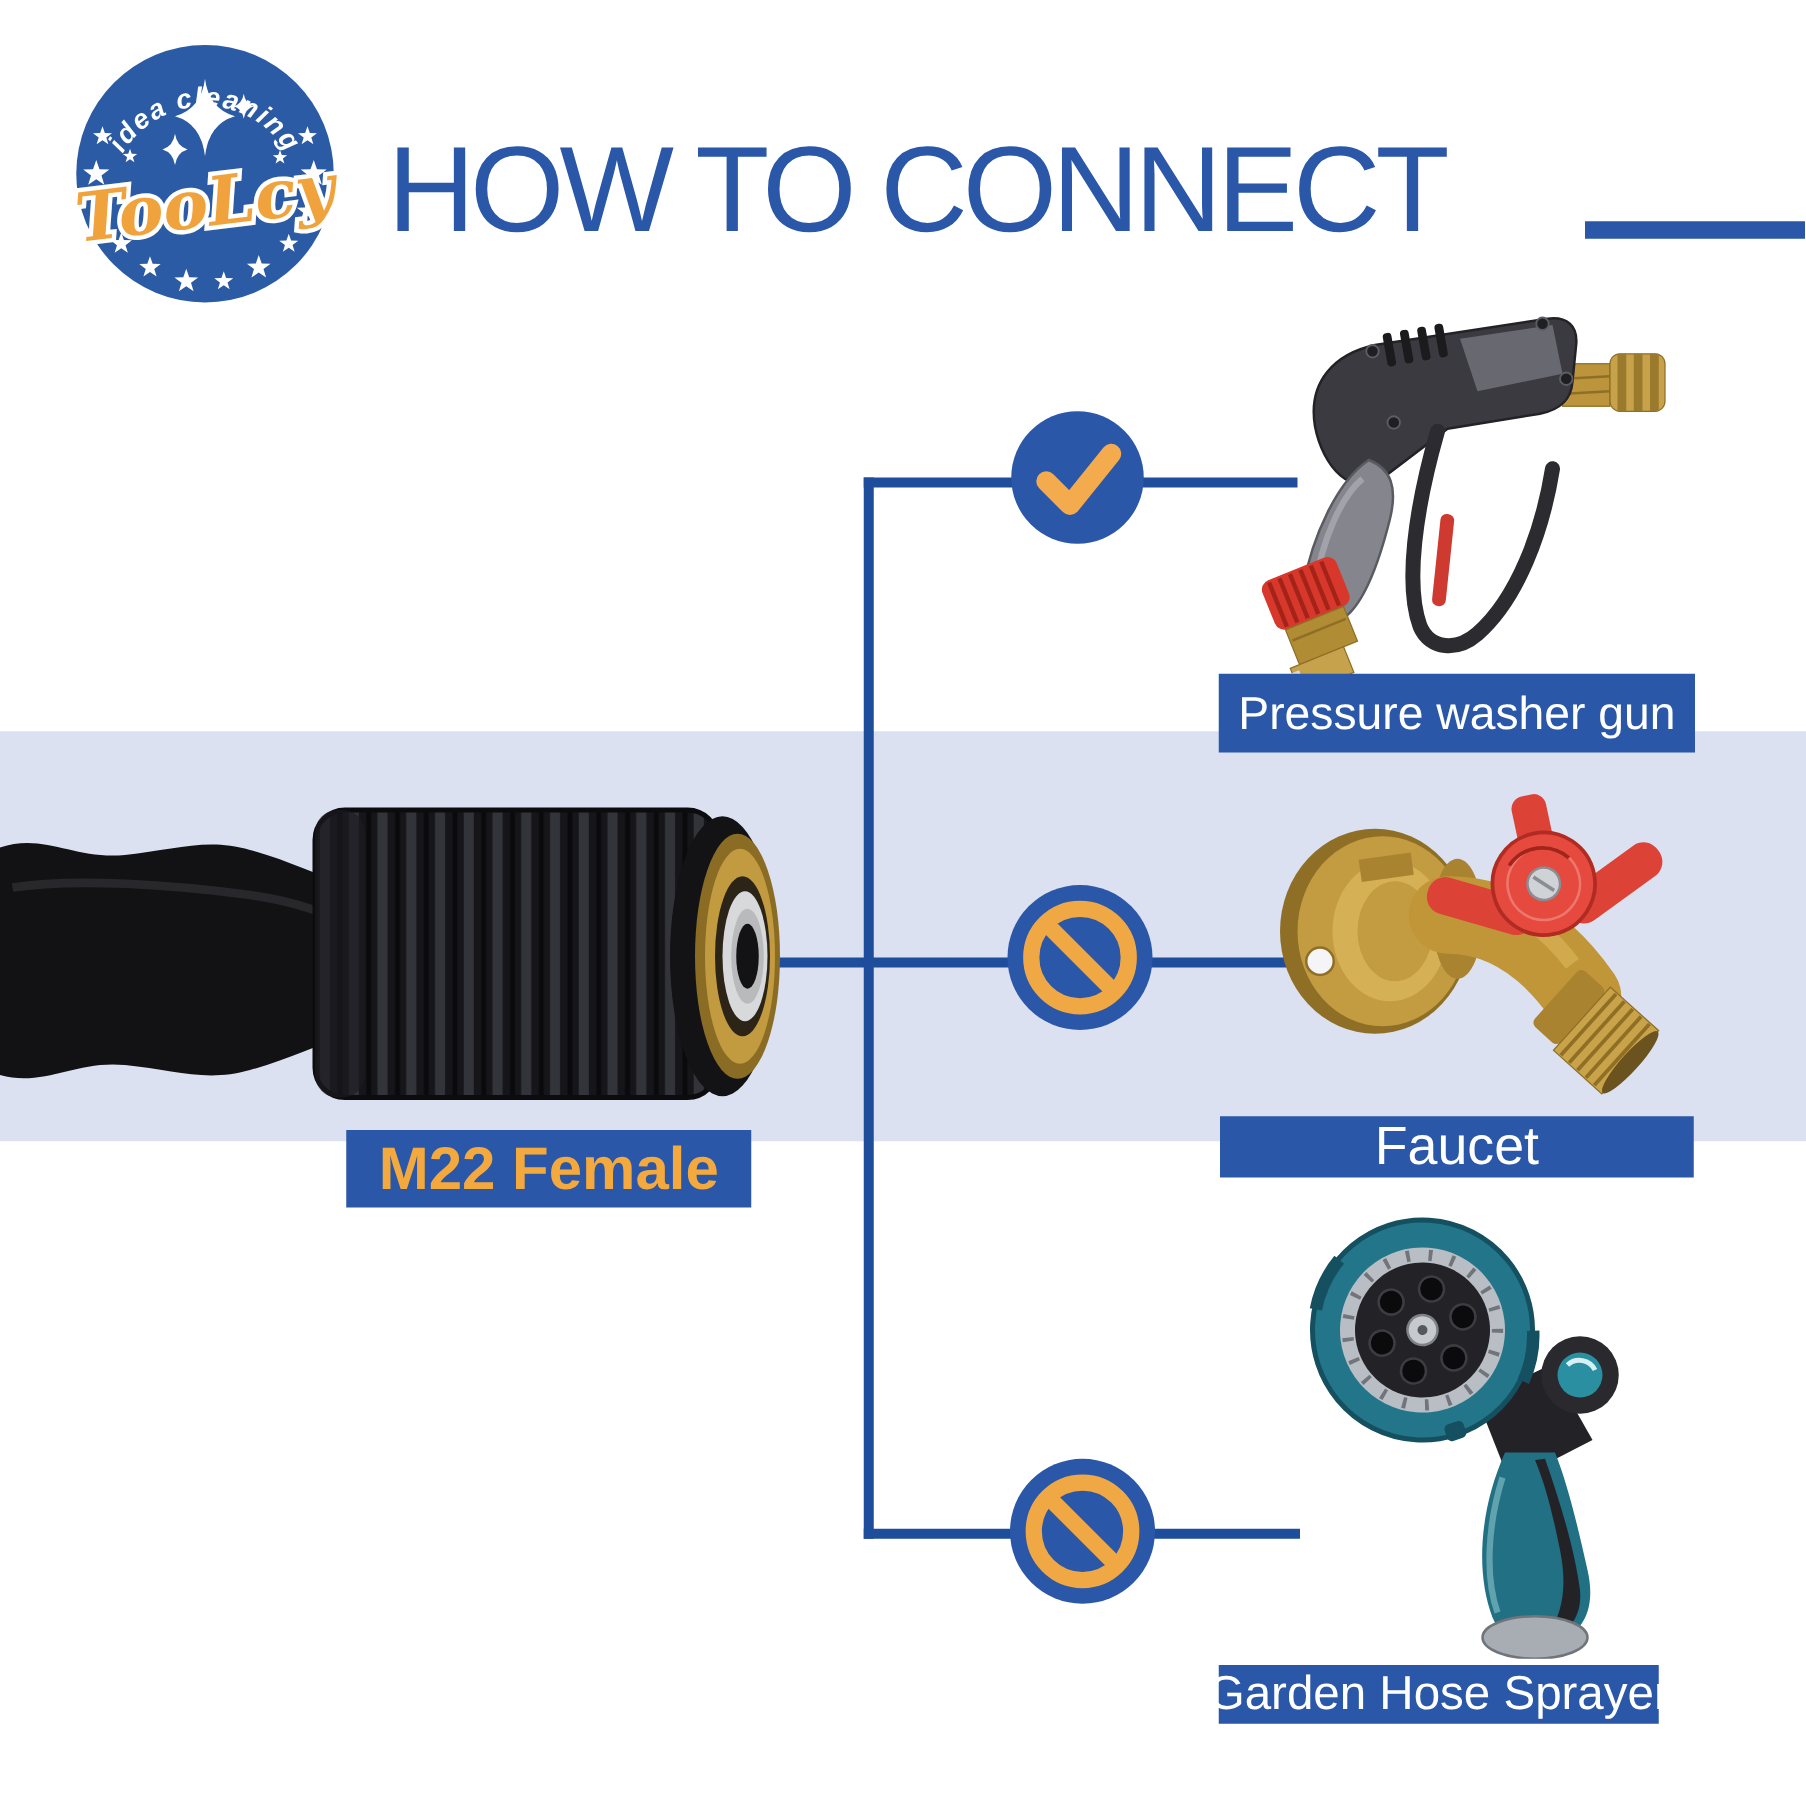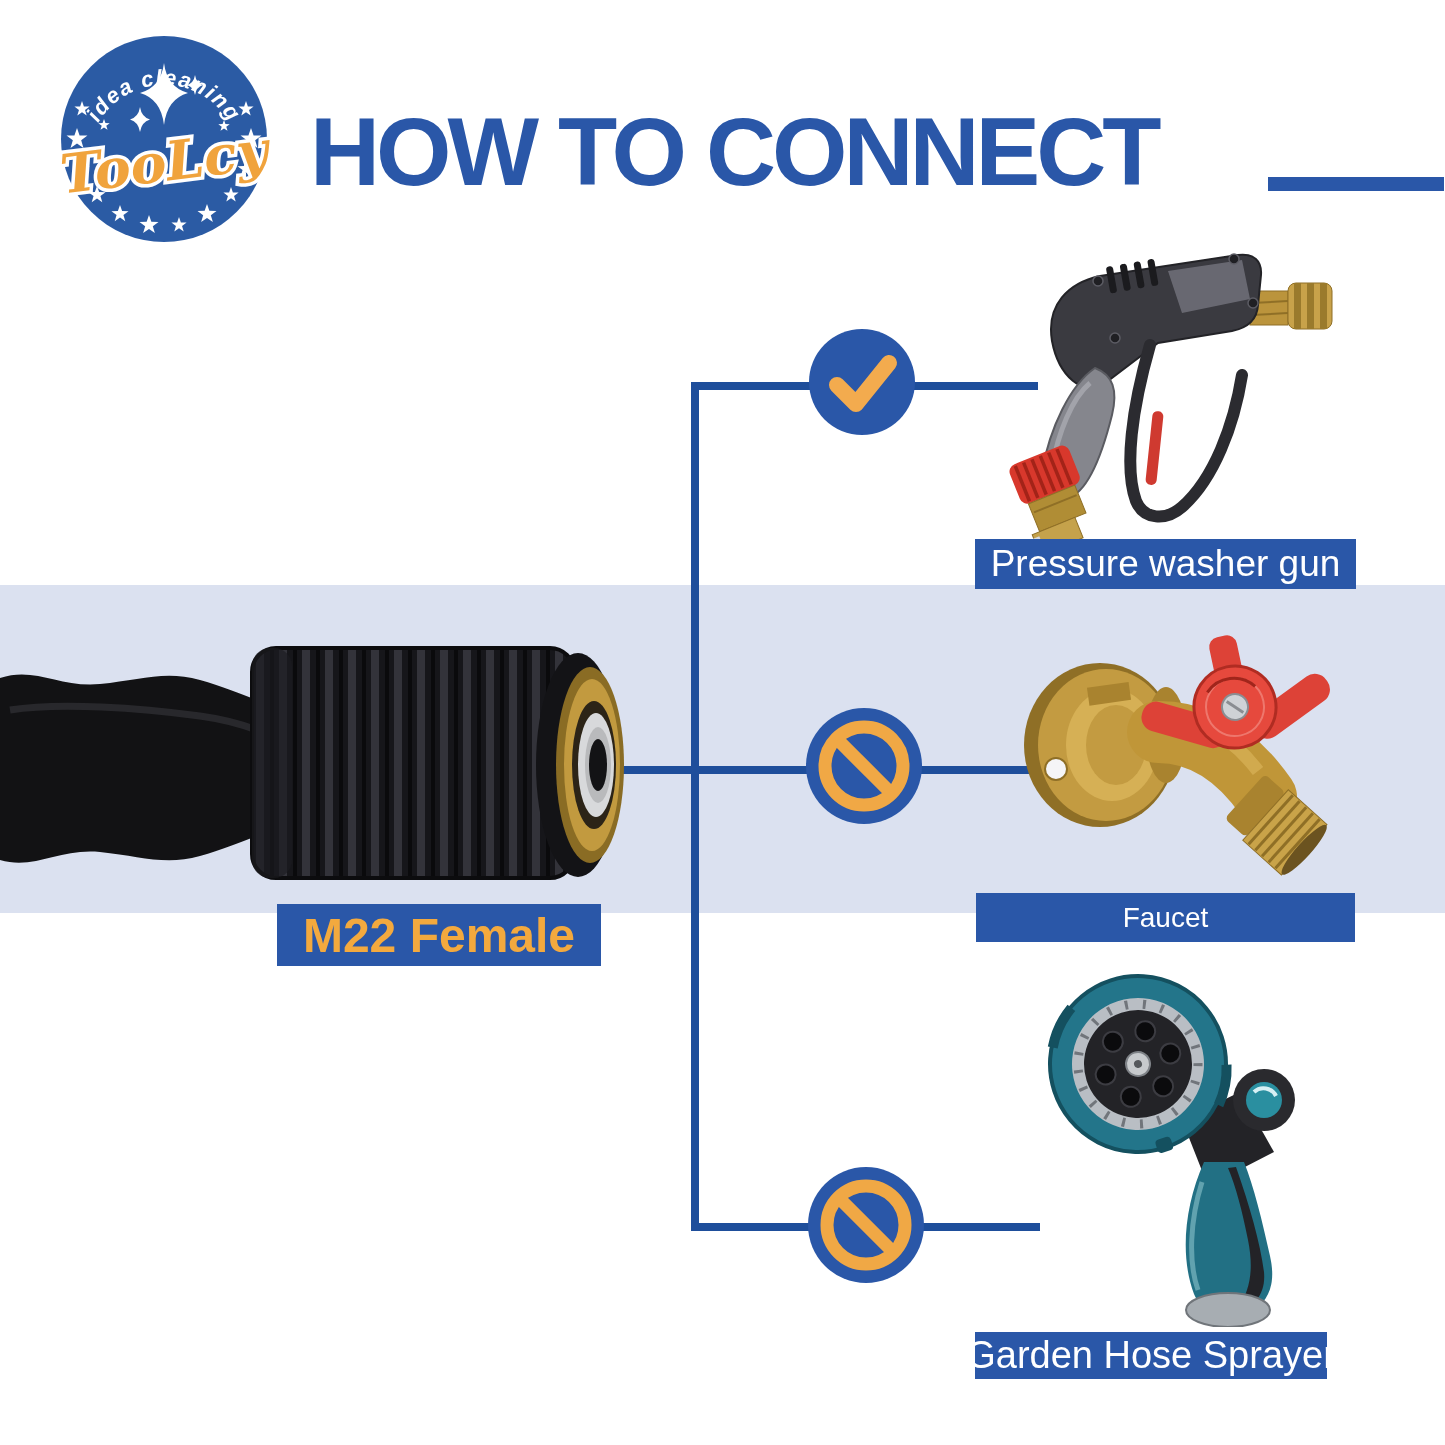--- a/index.html
+++ b/index.html
@@ -1,20 +1,20 @@
 <!DOCTYPE html>
 <html><head>
 <meta charset="utf-8">
 <style>
   html,body{margin:0;padding:0;background:#ffffff;}
   #stage{position:relative;width:1445px;height:1445px;background:#ffffff;overflow:hidden;
          font-family:"Liberation Sans", sans-serif;}
   .abs{position:absolute;}
   #band{left:0;top:585px;width:1445px;height:328px;background:#dbe1f0;}
-  #page-title{left:310px;top:96px;font-size:97px;font-weight:bold;letter-spacing:-4px;
+  #page-title{left:310px;top:96px;font-size:97px;font-weight:normal;letter-spacing:-4px;
               color:#2a57a8;white-space:nowrap;}
   #title-underscore{left:1268px;top:177px;width:176px;height:14px;background:#2a57a8;}
   .line{background:#1e4e9b;}
   .icon-circle{border-radius:50%;background:#2a57a8;display:flex;align-items:center;justify-content:center;}
   .label-box{background:#2a57a8;display:flex;align-items:center;justify-content:center;
              color:#ffffff;font-size:38px;white-space:nowrap;}
   #m22-label{background:#2a57a8;display:flex;align-items:center;justify-content:center;
              color:#f3a93e;font-size:48px;font-weight:bold;white-space:nowrap;}
 </style>
 </head>
@@ -237,18 +237,18 @@
       <path d="M222,120 A14,14 0 0 1 244,124" stroke="#d7f0f4" stroke-width="4" fill="none"></path>
 
       <path d="M172,190 C152,235 148,285 162,322 C170,342 196,350 218,340 C238,330 244,310 238,284 C230,248 222,215 212,190 Z" fill="#227084"></path>
       <path d="M204,195 C218,235 228,270 232,300 C234,322 222,336 206,337 C218,318 222,298 216,268 C210,238 204,215 196,196 Z" fill="#232327"></path>
       <path d="M170,210 C158,248 156,290 166,318" stroke="#9fd3da" stroke-width="5" fill="none" opacity="0.5"></path>
 
       <ellipse cx="196" cy="338" rx="42" ry="17" fill="#a7adb2" stroke="#70757a" stroke-width="2"></ellipse>
     </svg>
   </div>
 
-  <div class="abs label-box" style="left:975px;top:539px;width:381px;height:50px;font-size:37px;">Pressure washer gun</div>
-  <div class="abs label-box" style="left:976px;top:893px;width:379px;height:49px;font-size:28px;">Faucet</div>
+  <div class="abs label-box" style="left:975px;top:539px;width:381px;height:63px;font-size:37px;">Pressure washer gun</div>
+  <div class="abs label-box" style="left:976px;top:893px;width:379px;height:49px;font-size:43px;">Faucet</div>
   <div class="abs label-box" style="left:975px;top:1332px;width:352px;height:47px;font-size:38px;">Garden Hose Sprayer</div>
   <div id="m22-label" class="abs" style="left:244px;top:904px;width:324px;height:62px;margin-left:33px;">M22 Female</div>
 
 </div>
 
 </body></html>

